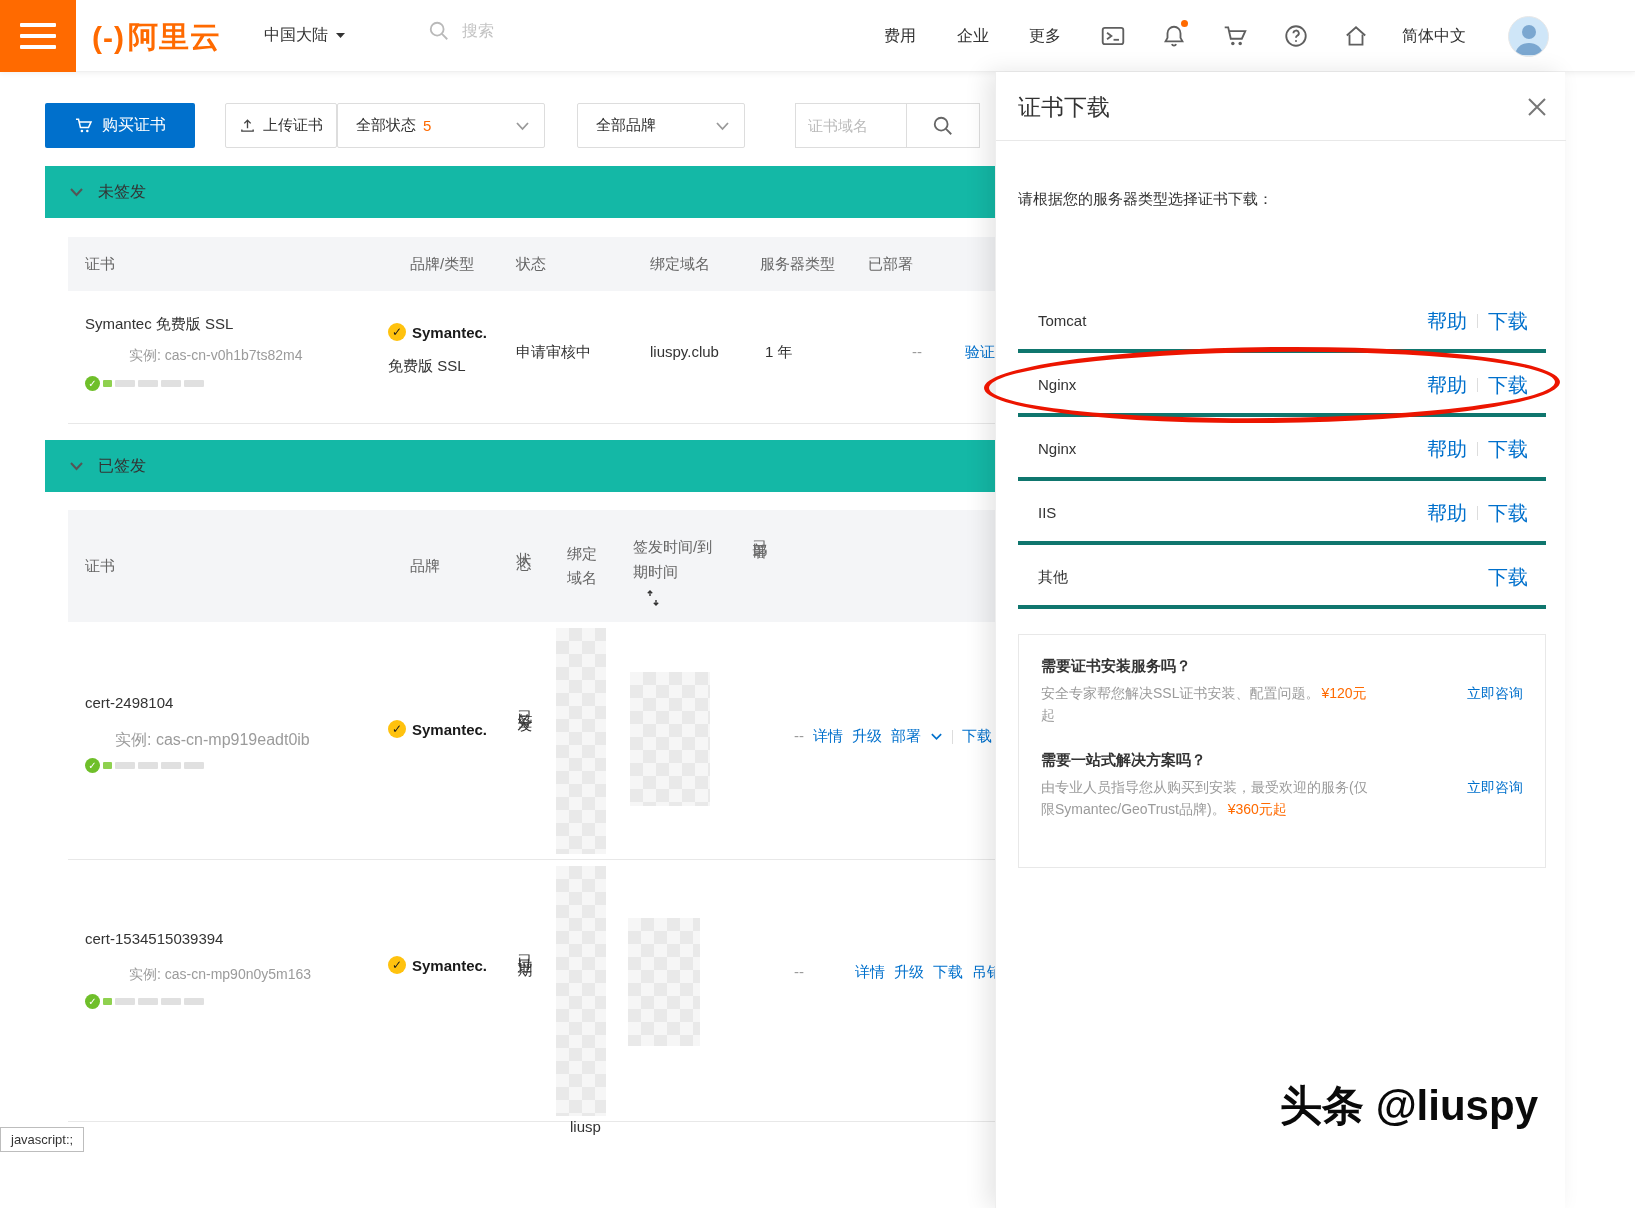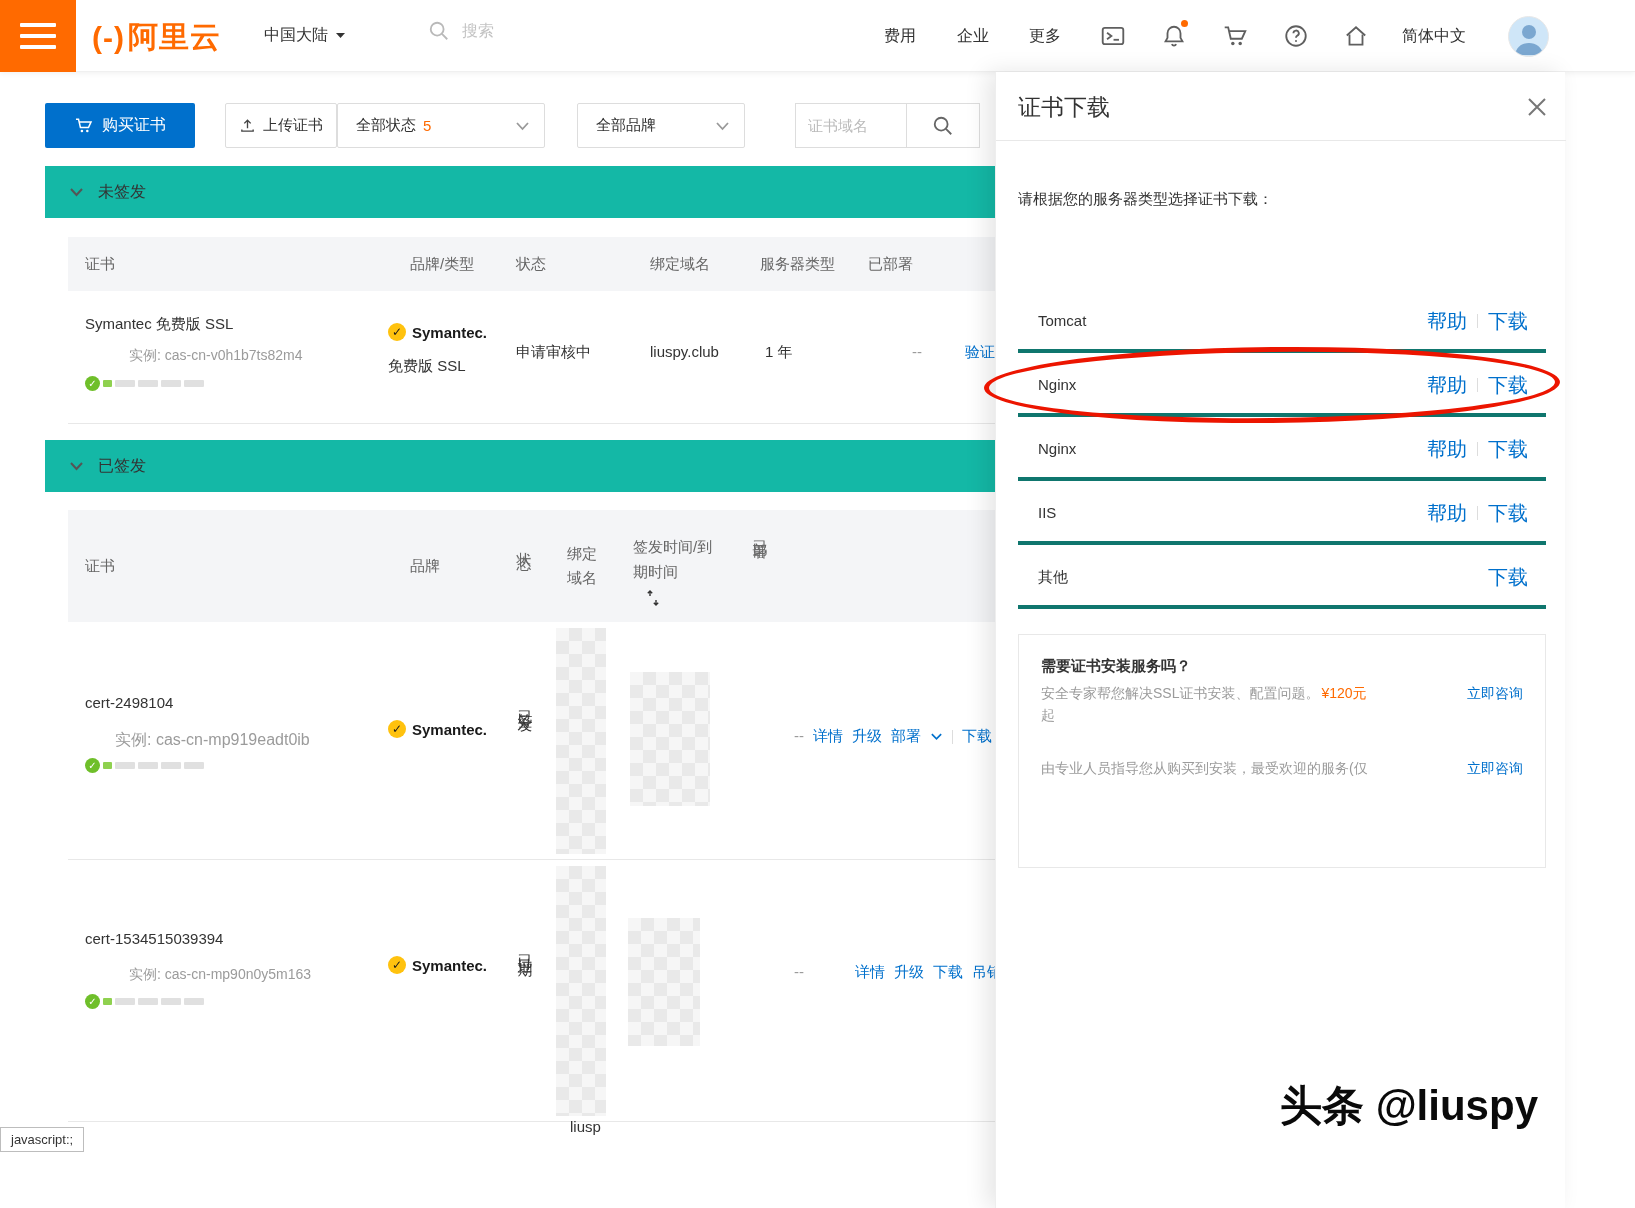--- a/index.html
+++ b/index.html
@@ -383,24 +383,29 @@
     <h4>需要证书安装服务吗？</h4>
     <div class="promo-line">
       <span>安全专家帮您解决SSL证书安装、配置问题。</span>
       <span class="orange">¥120元</span>
       <span class="lnk consult">立即咨询</span>
     </div>
     <div class="promo-line" style="margin-top:4px">
       <span>起</span>
     </div>
     <div class="gap"></div>
+    <h4>需要一站式解决方案吗？</h4>
     <div class="promo-line">
       <span>由专业人员指导您从购买到安装，最受欢迎的服务(仅</span>
       <span class="lnk consult">立即咨询</span>
     </div>
+    <div class="promo-line" style="margin-top:4px">
+      <span>限Symantec/GeoTrust品牌)。</span>
+      <span class="orange">¥360元起</span>
+    </div>
   </div>
 </div>
 
 <div class="red-ellipse"></div>
 
 <div class="watermark">头条 @liuspy</div>
 
 <div class="statusbar">javascript:;</div>
 
 </body></html>

